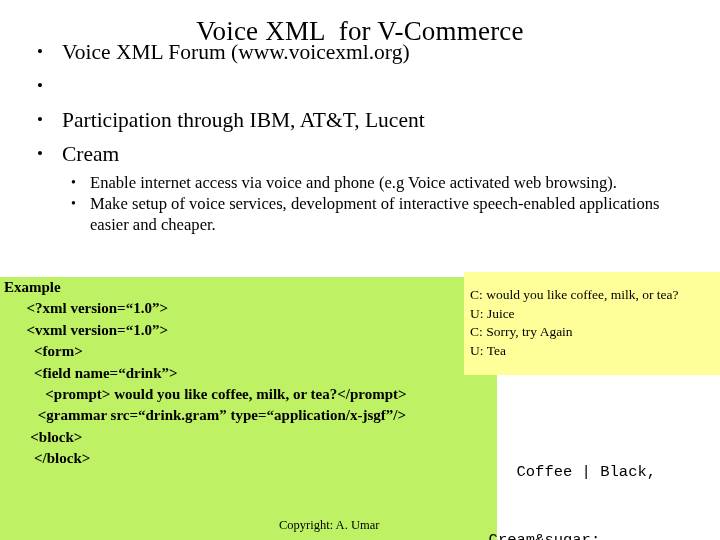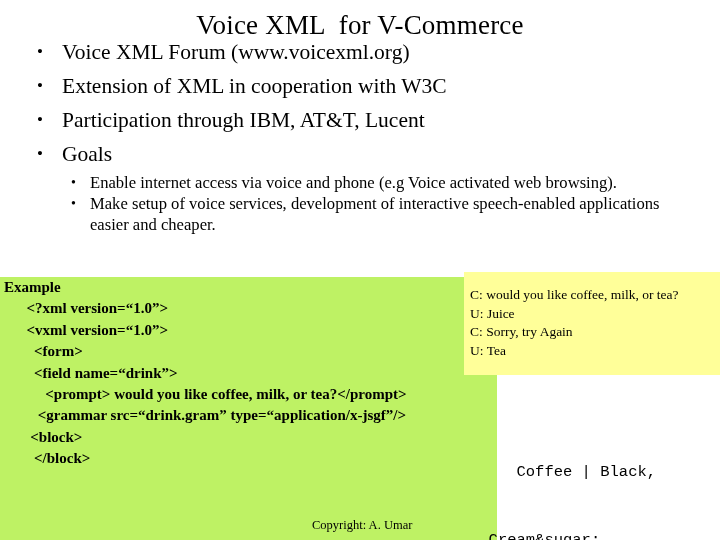--- a/index.html
+++ b/index.html
@@ -19,21 +19,21 @@
     position: relative;
     width: 720px;
     height: 540px;
     overflow: hidden;
   }
 
   
   .slide-title {
     position: absolute;
     left: 0;
-    top: 10px;
+    top: 16px;
     width: 720px;
     text-align: center;
     font-size: 27px;
     line-height: 30px;
     letter-spacing: 0.2px;
     white-space: pre;
   }
 
   
   .bullets-l1 {
@@ -109,21 +109,21 @@
   }
   .code-line {
     font-size: 15px;
     line-height: 21.4px;
     font-weight: bold;
     white-space: pre;
     padding-left: 4px;
   }
   .copyright {
     position: absolute;
-    left: 312px;
+    left: 279px;
     top: 518px;
     font-size: 12.5px;
     line-height: 15px;
     font-weight: normal;
     white-space: nowrap;
   }
 
   
   .mono-block {
     position: absolute;
@@ -144,29 +144,28 @@
 
   <div class="slide-title">Voice XML  for V-Commerce</div>
 
   <div class="bullets-l1">
     <div class="b1">
       <span class="dot">•</span>
       <span>Voice XML Forum (www.voicexml.org)</span>
     </div>
     <div class="b1">
       <span class="dot">•</span>
-      <span>Extension of XML in cooperation with W3C</span>
     </div>
     <div class="b1">
       <span class="dot">•</span>
       <span>Participation through IBM, AT&amp;T, Lucent</span>
     </div>
     <div class="b1">
       <span class="dot">•</span>
-      <span>Goals</span>
+      <span>Cream</span>
     </div>
   </div>
 
   <div class="bullets-l2">
     <div class="b2">
       <span class="dot">•</span>
       <span>Enable internet access via voice and phone (e.g Voice activated web browsing).</span><span class="bold"></span><span></span>
     </div>
     <div class="b2">
       <span class="dot">•</span>

